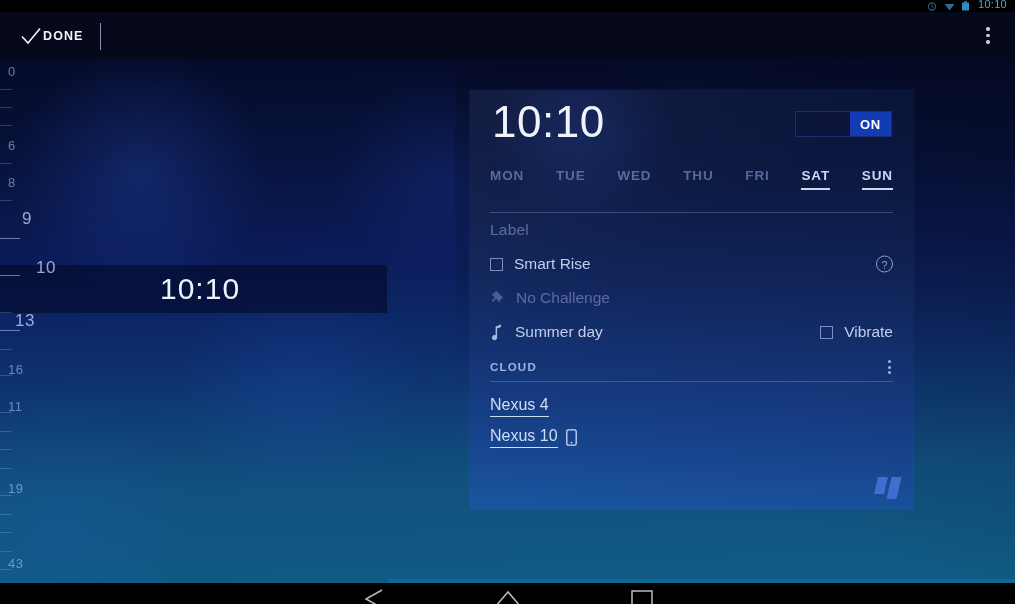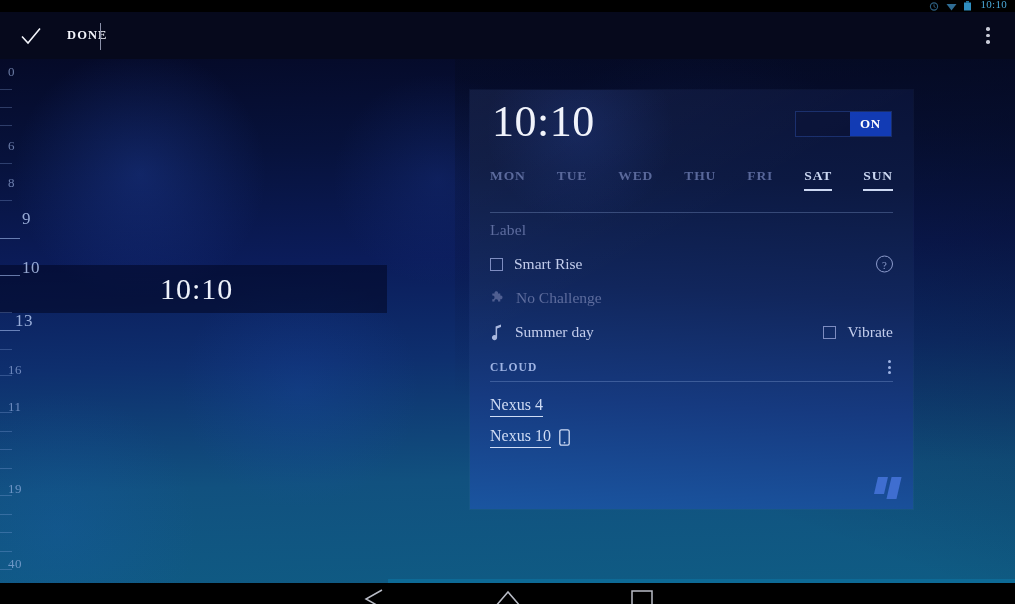--- a/index.html
+++ b/index.html
@@ -6,21 +6,20 @@
   html, body {
     width: 1015px; height: 604px;
     background: #000;
     font-family: "Liberation Sans", sans-serif;
     overflow: hidden;
   }
   #app {
     position: relative;
     width: 1015px; height: 604px;
     overflow: hidden;
-    font-family: Liberation Serif, serif;
   }
 
   
   .statusbar {
     position: absolute; left: 0; top: 0;
     width: 1015px; height: 12px;
     background: #000;
     display: flex; align-items: center; justify-content: flex-end;
     gap: 7px; padding-right: 8px;
     z-index: 60;
@@ -34,21 +33,21 @@
 
   
   .actionbar {
     position: absolute; left: 0; top: 12px;
     width: 1015px; height: 47px;
     background: #06091c;
     z-index: 50;
   }
   .done-group {
     position: absolute; left: 20px; top: 0; height: 47px;
-    display: flex; align-items: center; gap: 25px;
+    display: flex; align-items: center; gap: 1px;
     cursor: pointer;
   }
   .check-icon { width: 22px; height: 22px; }
   .done-label {
     color: #f2f4fa; font-size: 12.5px; font-weight: bold;
     letter-spacing: 1.1px;
   }
   .ab-divider {
     position: absolute; left: 100px; top: 11px;
     width: 1px; height: 27px;
@@ -350,26 +349,26 @@
       <div class="tick minor" style="top:436px"></div>
       <div class="tick minor" style="top:455px"></div>
       <div class="tick minor" style="top:473px"></div>
       <div class="tick minor" style="top:492px"></div>
       <div class="tick minor" style="top:510px"></div>
 
       <span class="tick-label" style="left:8px;  top:5px">0</span>
       <span class="tick-label" style="left:8px;  top:79px">6</span>
       <span class="tick-label" style="left:8px;  top:116px">8</span>
       <span class="tick-label big" style="left:22px; top:150px">9</span>
-      <span class="tick-label big" style="left:22px; top:199px">10</span>
+      <span class="tick-label big" style="left:36px; top:199px">10</span>
       <span class="tick-label big" style="left:15px; top:252px">13</span>
       <span class="tick-label" style="left:8px;  top:303px">16</span>
       <span class="tick-label" style="left:8px;  top:340px">11</span>
       <span class="tick-label" style="left:8px;  top:422px">19</span>
-      <span class="tick-label" style="left:8px;  top:497px">40</span>
+      <span class="tick-label" style="left:8px;  top:497px">43</span>
     </div>
 
     <div class="card">
 
       <div class="card-top">
         <div class="alarm-time">10:10</div>
         <div class="toggle">
           <div class="toggle-off-half"></div>
           <div class="toggle-on-half">
             <span>ON</span>

